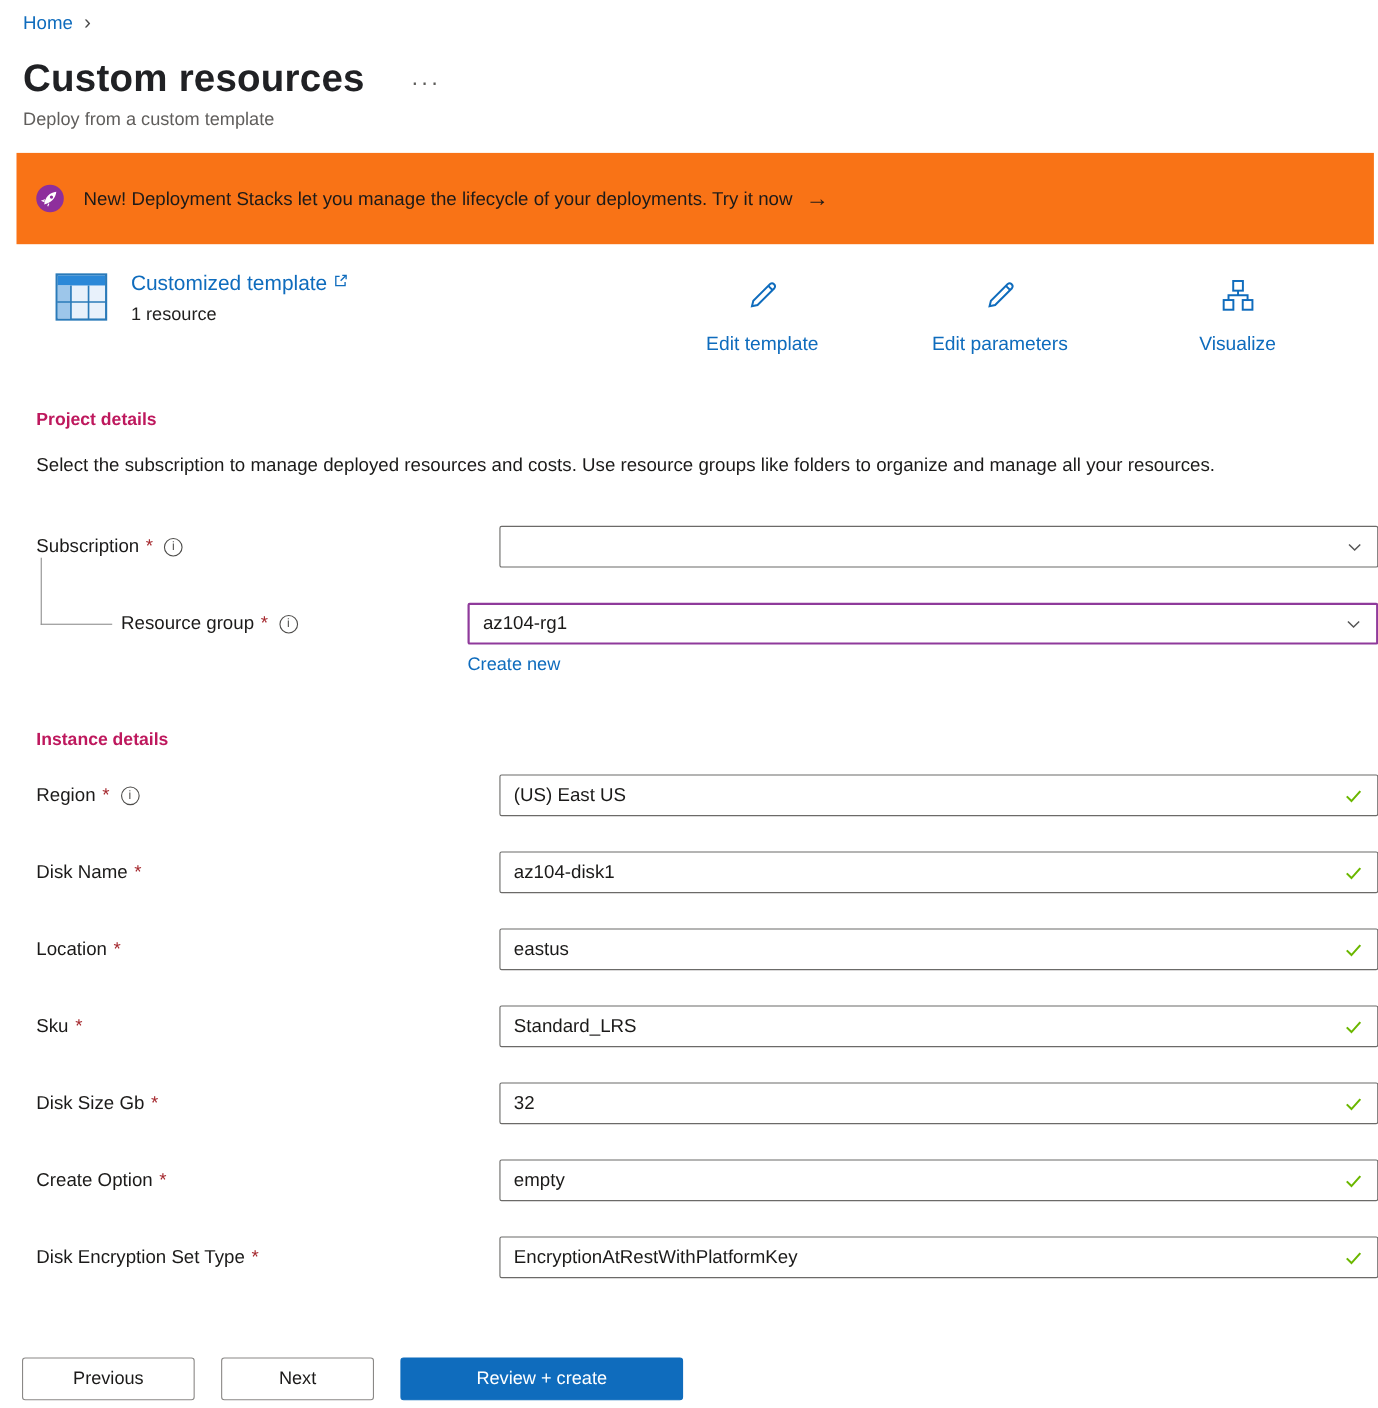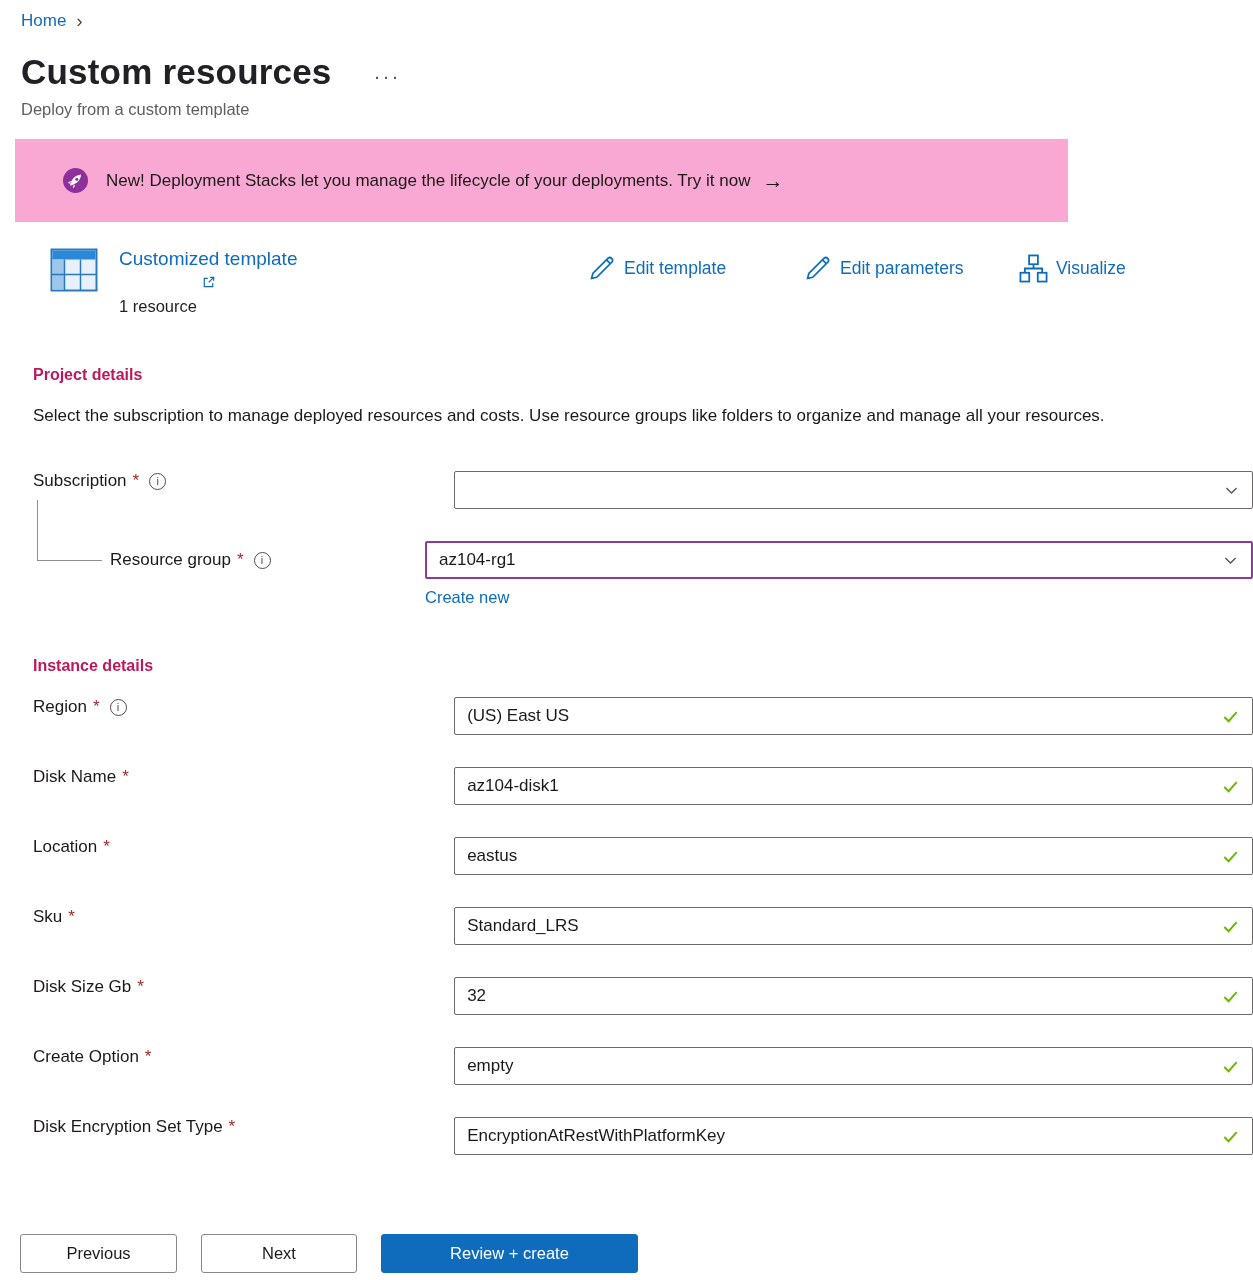--- a/index.html
+++ b/index.html
@@ -16,45 +16,45 @@
   
   .breadcrumb { margin: 10px 0 0 21px; display: flex; align-items: center; gap: 10px; font-size: 17px; }
   .crumb { color: #0f6cbd; cursor: pointer; }
   .crumb-sep { color: #4a4a4a; font-size: 19px; }
   .title-row { margin: 20px 0 0 21px; display: flex; align-items: center; gap: 42px; }
   .page-title { font-size: 35px; font-weight: 700; color: #202124; letter-spacing: .2px; }
   .more-menu { color: #5c5b59; font-size: 21px; letter-spacing: 2px; cursor: pointer; margin-top: 8px; }
   .subtitle { margin: 8px 0 0 21px; color: #605e5c; font-size: 16.5px; }
 
   
-  .banner { margin: 20px 0 0 15px; width: 1053px; height: 83px; background: #f9a8d4;
-            display: flex; align-items: center; padding-left: 47px; }
+  .banner { margin: 20px 0 0 15px; width: 1234px; height: 83px; background: #f97316;
+            display: flex; align-items: center; padding-left: 17px; }
   .rocket-wrap { margin-right: 17px; }
   .banner-text { font-size: 17px; color: #1b1a19; }
   .banner-arrow { font-size: 21px; color: #1b1a19; margin-left: 12px; cursor: pointer; }
 
   
   .template-row { margin: 26px 20px 0 50px; display: flex; align-items: flex-start; }
   .tpl-text { margin-left: 21px; }
-  .tpl-link { display: inline-flex; align-items: center; gap: 5px; font-size: 19px; color: #0f6cbd; cursor: pointer; flex-direction: column; }
+  .tpl-link { display: inline-flex; align-items: flex-start; gap: 5px; font-size: 19px; color: #0f6cbd; cursor: pointer; }
   .tpl-count { margin-top: 7px; font-size: 16.5px; color: #201f1e; }
   .tpl-actions { margin-left: auto; display: flex; margin-top: 4px; }
-  .action { width: 216px; display: flex; align-items: center; gap: 6px;
+  .action { width: 216px; display: flex; flex-direction: column; align-items: center; gap: 17px;
             color: #0f6cbd; cursor: pointer; background: none; border: none; font-family: inherit; }
   .action-label { font-size: 17.5px; color: #0f6cbd; }
 
   
   .section-heading { margin: 50px 0 0 33px; font-size: 16px; font-weight: 700; color: #be185d; }
   .desc { margin: 16px 40px 0 33px; max-width: 1150px; font-size: 17px; line-height: 31px; color: #1b1a19; }
 
   
   .fields { margin-left: 33px; position: relative; }
   .project-fields { margin-top: 40px; }
   .instance-fields { margin-top: 22px; }
-  .field-row { display: flex; align-items: flex-start; }
+  .field-row { display: flex; align-items: center; }
   .field-row + .field-row { margin-top: 32px; }
   .field-label { width: 437px; display: flex; align-items: center; gap: 6px; font-size: 17px; }
   .req { color: #a4262c; }
   .info-icon { width: 17px; height: 17px; border: 1px solid #4d4c4a; border-radius: 50%;
                display: inline-flex; align-items: center; justify-content: center;
                font-size: 11px; color: #4d4c4a; margin-left: 4px; cursor: pointer; flex: none; }
   .field-input { width: 828px; height: 38px; border: 1px solid #6b6a68; border-radius: 2px;
                  background: #fff; display: flex; align-items: center; padding: 0 12px;
                  font-size: 17px; cursor: pointer; }
   .value { flex: 1; white-space: nowrap; overflow: hidden; }
@@ -317,15 +317,15 @@
             </svg>
         </span>
       </div>
     </div>
 
   </div>
 </div>
 
 <div class="footer">
   <button class="btn" style="width:157px">Previous</button>
-  <button class="btn" style="width:156px">Next</button>
+  <button class="btn" style="width:139px">Next</button>
   <button class="btn btn-primary" style="width:257px">Review + create</button>
 </div>
 
 </body></html>

